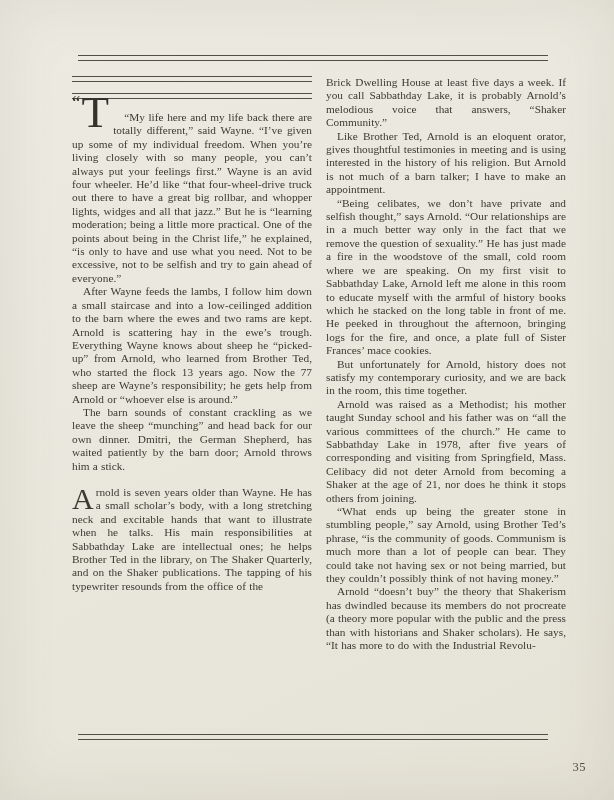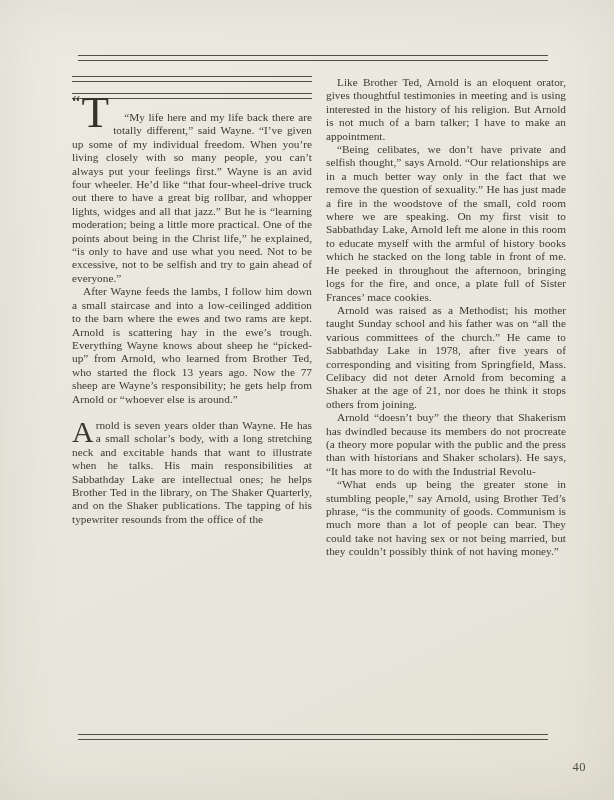--- a/index.html
+++ b/index.html
@@ -120,32 +120,35 @@
         <div class="double-rule pq-top"></div>
         <p class="pullquote-text"><span class="pq-lead">
               <span class="pq-quote">“</span>
               <span class="pq-dropcap">T</span>
             </span></p>
         <div class="double-rule pq-bottom"></div>
       </div>
 
       <p class="body-para indent">“My life here and my life back there are totally different,” said Wayne. “I’ve given up some of my individual freedom. When you’re living closely with so many people, you can’t always put your feelings first.” Wayne is an avid four wheeler. He’d like “that four-wheel-drive truck out there to have a great big rollbar, and whopper lights, widges and all that jazz.” But he is “learning moderation; being a little more practical. One of the points about being in the Christ life,” he explained, “is only to have and use what you need. Not to be excessive, not to be selfish and try to gain ahead of everyone.”</p>
       <p class="body-para indent">After Wayne feeds the lambs, I follow him down a small staircase and into a low-ceilinged addition to the barn where the ewes and two rams are kept. Arnold is scattering hay in the ewe’s trough. Everything Wayne knows about sheep he “picked-up” from Arnold, who learned from Brother Ted, who started the flock 13 years ago. Now the 77 sheep are Wayne’s responsibility; he gets help from Arnold or “whoever else is around.”</p>
+      <p class="body-para indent">The barn sounds of constant crackling as we leave the sheep “munching” and head back for our own dinner. Dmitri, the German Shepherd, has waited patiently by the barn door; Arnold throws him a stick.</p>
 
       <p class="body-para dropcap-para"><span class="dropcap">A</span><span>rnold is seven years older than Wayne. He has a small scholar’s body, with a long stretching neck and excitable hands that want to illustrate when he talks. His main responsibilities at Sabbathday Lake are intellectual ones; he helps Brother Ted in the library, on </span><span class="italic">The Shaker Quarterly</span><span>, and on the Shaker publications. The tapping of his typewriter resounds from the office of the</span></p>
 
     </div>
 
     <div class="col">
+      <p class="body-para">Brick Dwelling House at least five days a week. If you call Sabbathday Lake, it is probably Arnold’s melodious voice that answers, “Shaker Community.”</p>
       <p class="body-para indent">Like Brother Ted, Arnold is an eloquent orator, gives thoughtful testimonies in meeting and is using interested in the history of his religion. But Arnold is not much of a barn talker; I have to make an appointment.</p>
       <p class="body-para indent">“Being celibates, we don’t have private and selfish thought,” says Arnold. “Our relationships are in a much better way only in the fact that we remove the question of sexuality.” He has just made a fire in the woodstove of the small, cold room where we are speaking. On my first visit to Sabbathday Lake, Arnold left me alone in this room to educate myself with the armful of history books which he stacked on the long table in front of me. He peeked in throughout the afternoon, bringing logs for the fire, and once, a plate full of Sister Frances’ mace cookies.</p>
+      <p class="body-para indent">But unfortunately for Arnold, history does not satisfy my contemporary curiosity, and we are back in the room, this time together.</p>
       <p class="body-para indent">Arnold was raised as a Methodist; his mother taught Sunday school and his father was on “all the various committees of the church.” He came to Sabbathday Lake in 1978, after five years of corresponding and visiting from Springfield, Mass. Celibacy did not deter Arnold from becoming a Shaker at the age of 21, nor does he think it stops others from joining.</p>
+      <p class="body-para indent">“What ends up being the greater stone in stumbling people,” say Arnold, using Brother Ted’s phrase, “is the community of goods. Communism is much more than a lot of people can bear. They could take not having sex or not being married, but they couldn’t possibly think of not having money.”</p>
       <p class="body-para indent">Arnold “doesn’t buy” the theory that Shakerism has dwindled because its members do not procreate (a theory more popular with the public and the press than with historians and Shaker scholars). He says, “It has more to do with the Industrial Revolu-</p>
-      <p class="body-para indent">“What ends up being the greater stone in stumbling people,” say Arnold, using Brother Ted’s phrase, “is the community of goods. Communism is much more than a lot of people can bear. They could take not having sex or not being married, but they couldn’t possibly think of not having money.”</p>
     </div>
 
   </div>
 
   <div class="double-rule rule-bottom-full"></div>
 
-  <div class="page-number">40</div>
+  <div class="page-number">35</div>
 
 </div>
 
 </body></html>

